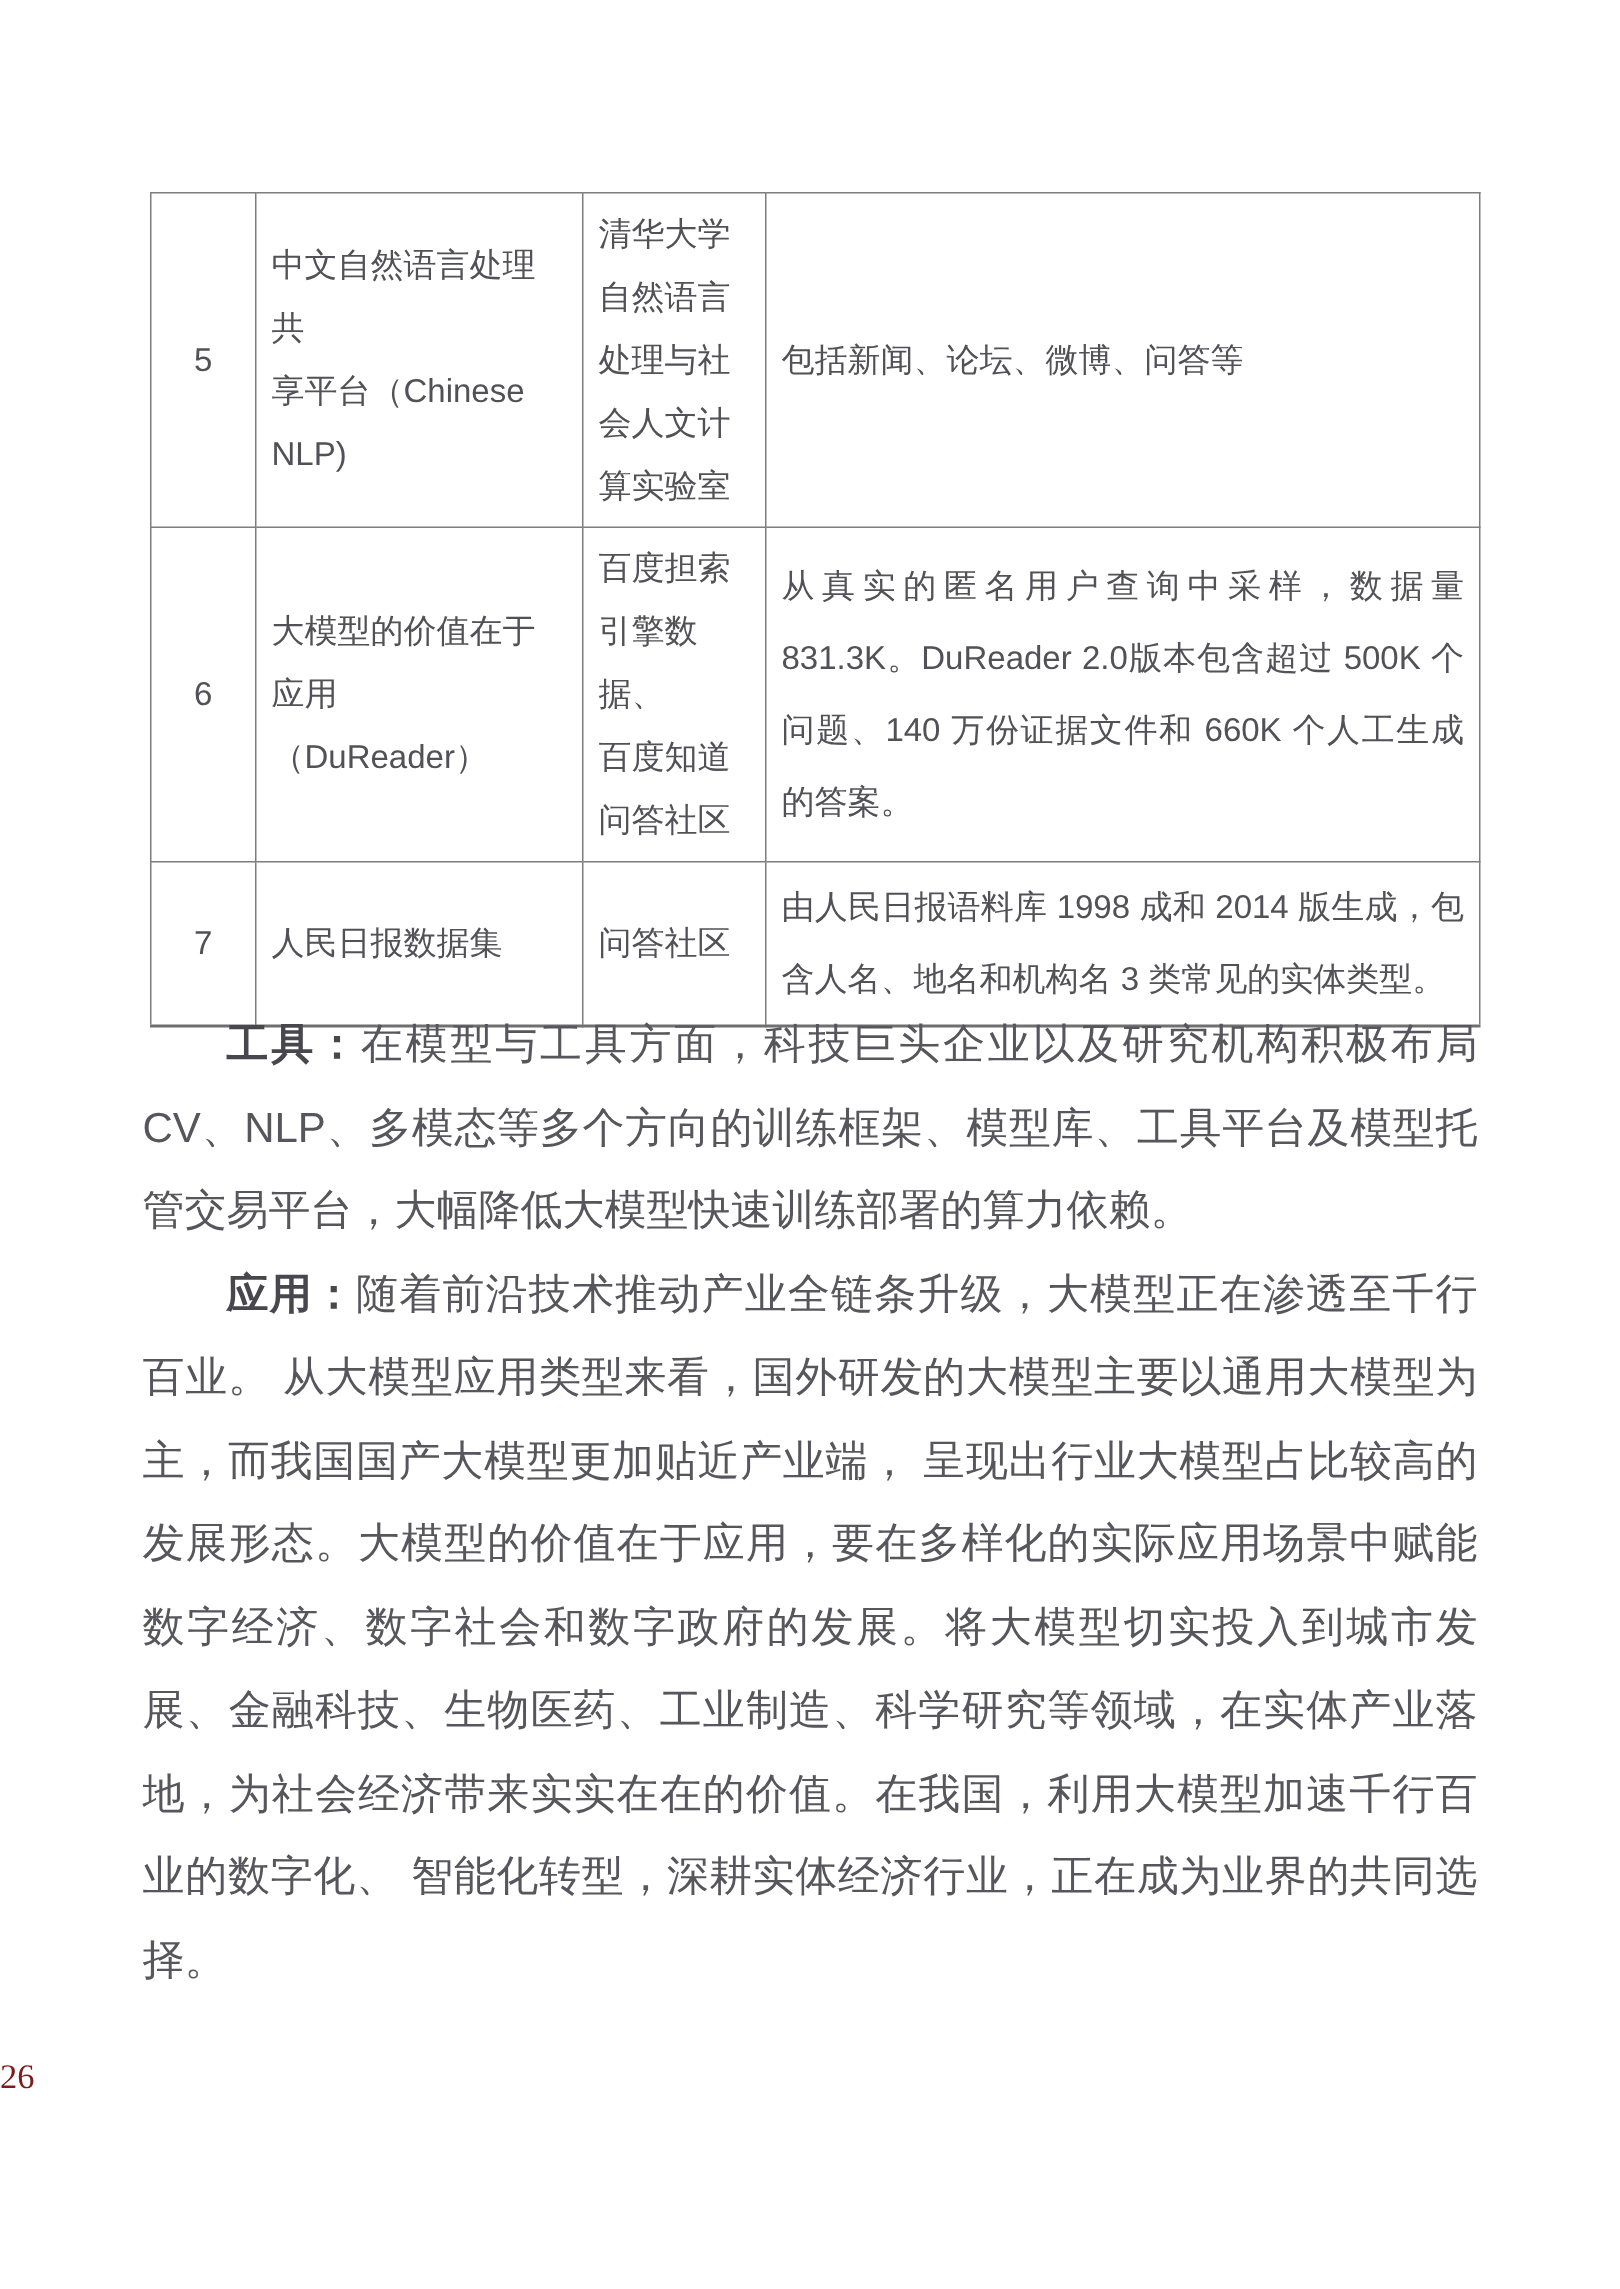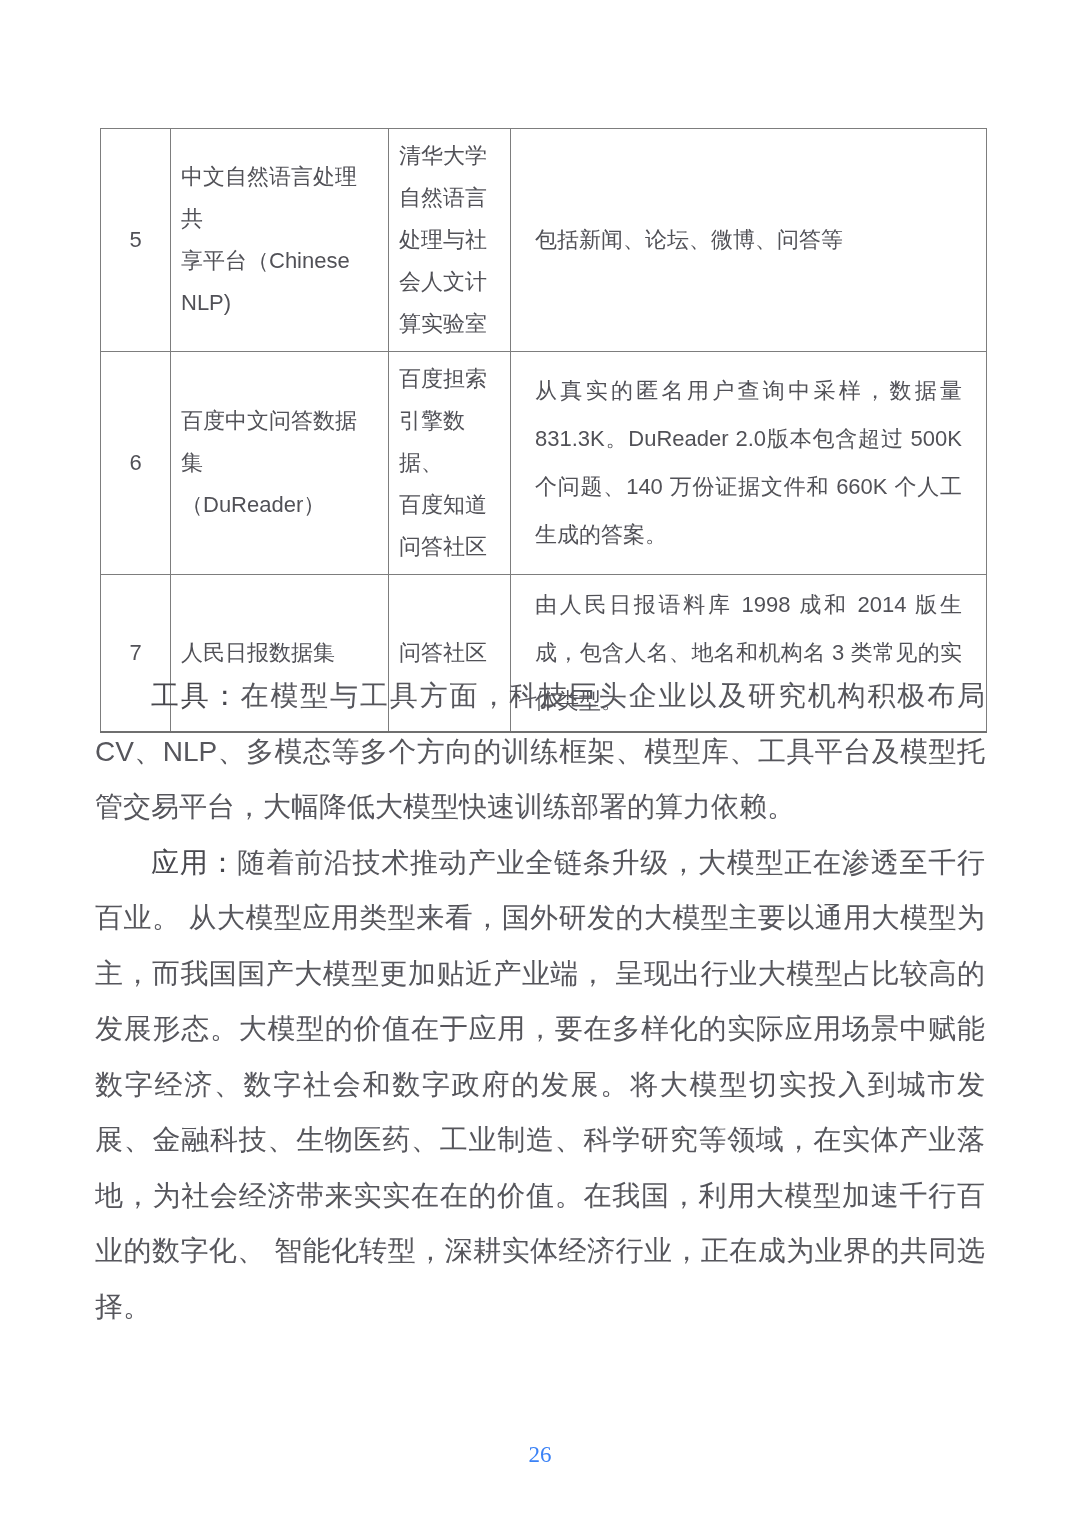--- a/index.html
+++ b/index.html
@@ -26,54 +26,54 @@
   .datasets-table td {
     border: 1px solid #7d7d7d;
     font-size: 22px;
     color: #515157;
     vertical-align: middle;
   }
   .datasets-table { border-bottom: 2px solid #6f6f6f; }
   td.c-idx  { width: 70px;  text-align: center; line-height: 42px; }
   td.c-name { width: 218px; padding: 22px 10px; line-height: 42px; white-space: pre-line; }
   td.c-src  { width: 122px; padding: 6px 10px; line-height: 42px; white-space: pre-line; margin-top: 28px; }
-  td.c-desc { width: 476px; padding: 6px 24px; line-height: 48px; text-align: justify; }
+  td.c-desc { width: 476px; padding: 6px 10px; line-height: 48px; text-align: justify; }
   tr.r5 { height: 219px; }
   tr.r6 { height: 180px; }
   tr.r7 { height: 85px; }
 
   
   .paras {
     position: absolute;
     left: 95px;
     top: 668px;
     width: 890px;
   }
   .paras p {
     font-size: 28px;
     line-height: 55.5px;
     text-align: justify;
     text-indent: 56px;
     color: #56565c;
   }
   .paras p strong {
-    font-weight: normal;
+    font-weight: bold;
     color: #47474d;
   }
 
   
   .page-number {
     position: absolute;
-    top: 1442px;
+    top: 1372px;
     left: 0;
     width: 100%;
-    text-align: center;
+    text-align: left;
     font-family: "Liberation Serif", serif;
     font-size: 23px;
-    color: #3b82f6;
+    color: #7f1d1d;
   }
 </style>
 </head>
 <body>
 
 <div class="page">
 
   <table class="datasets-table">
     <tbody>
       <tr class="r5">
@@ -83,21 +83,21 @@
 NLP)</td>
         <td class="c-src">清华大学
 自然语言
 处理与社
 会人文计
 算实验室</td>
         <td class="c-desc">包括新闻、论坛、微博、问答等</td>
       </tr>
       <tr class="r6">
         <td class="c-idx">6</td>
-        <td class="c-name">百度中文问答数据集
+        <td class="c-name">大模型的价值在于应用
 （DuReader）</td>
         <td class="c-src">百度担索
 引擎数据、
 百度知道
 问答社区</td>
         <td class="c-desc">从真实的匿名用户查询中采样，数据量 831.3K。DuReader 2.0版本包含超过 500K 个问题、140 万份证据文件和 660K 个人工生成的答案。</td>
       </tr>
       <tr class="r7">
         <td class="c-idx">7</td>
         <td class="c-name">人民日报数据集</td>

